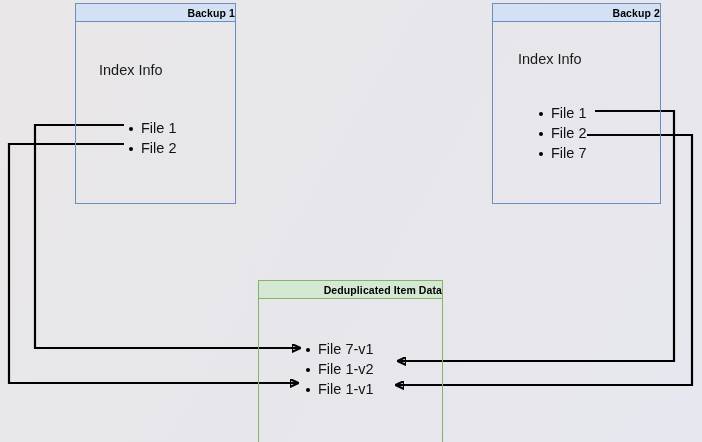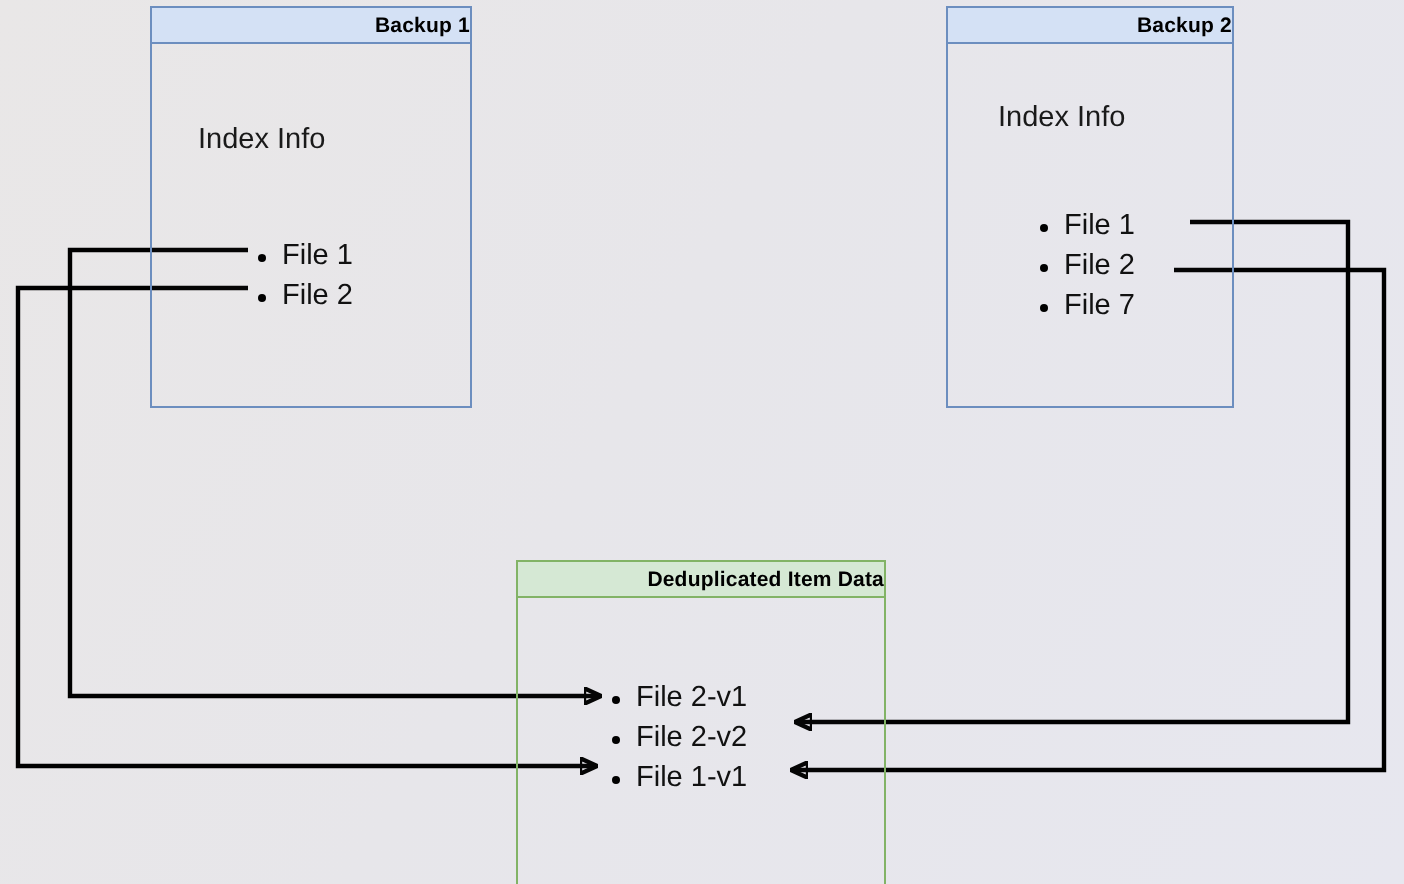--- a/index.html
+++ b/index.html
@@ -128,21 +128,21 @@
     <ul class="bullet-list" style="left:53px; top:114px;">
       <li>
         <span>File 1</span>
       </li>
       <li>
         <span>File 2</span>
       </li>
     </ul>
   </div>
 
-  <div class="box" style="left:473px; top:3px; width:144px; height:201px;">
+  <div class="box" style="left:492px; top:3px; width:169px; height:201px;">
     <div class="box-header">
       <span>Backup 2</span>
     </div>
     <div class="box-subtitle" style="left:25px; top:47px;">Index Info</div>
     <ul class="bullet-list" style="left:46px; top:99px;">
       <li>
         <span>File 1</span>
       </li>
       <li>
         <span>File 2</span>
@@ -152,24 +152,24 @@
       </li>
     </ul>
   </div>
 
   <div class="box green" style="left:258px; top:280px; width:185px; height:165px;">
     <div class="box-header green">
       <span>Deduplicated Item Data</span>
     </div>
     <ul class="bullet-list" style="left:47px; top:58px;">
       <li>
-        <span>File 2-v1</span>
+        <span>File 7-v1</span>
       </li>
       <li>
-        <span>File 2-v2</span>
+        <span>File 1-v2</span>
       </li>
       <li>
         <span>File 1-v1</span>
       </li>
     </ul>
   </div>
 
 </div>
 
 </body></html>

